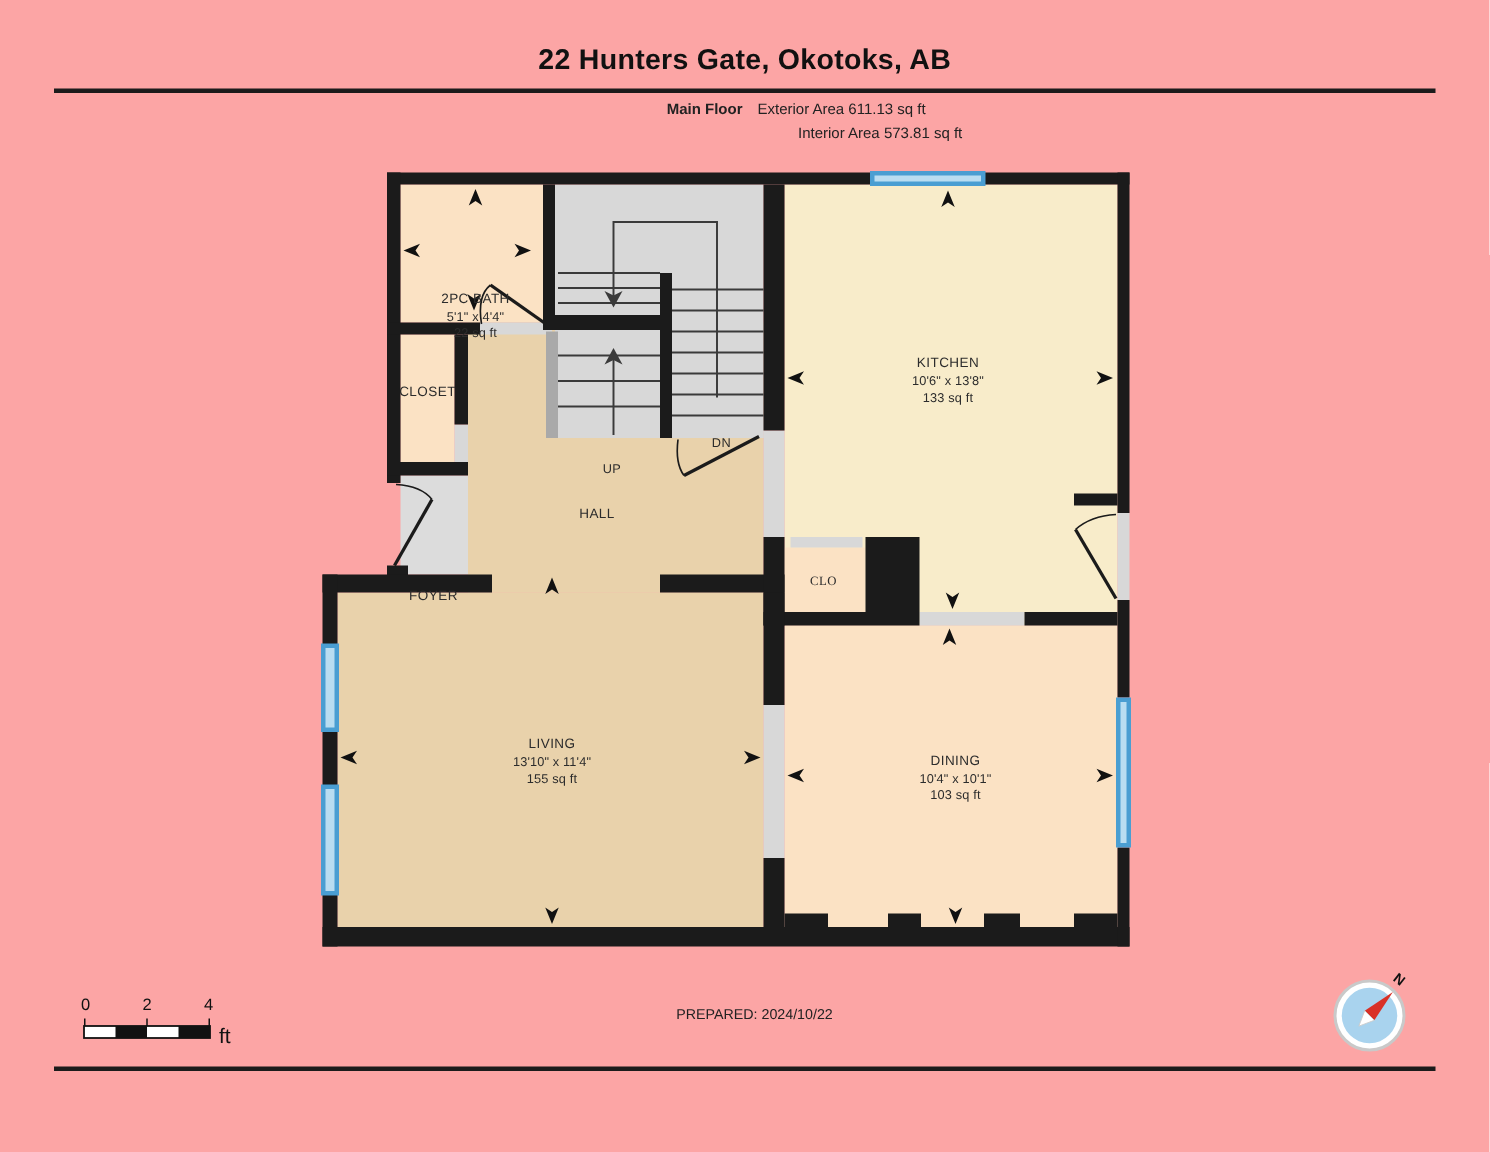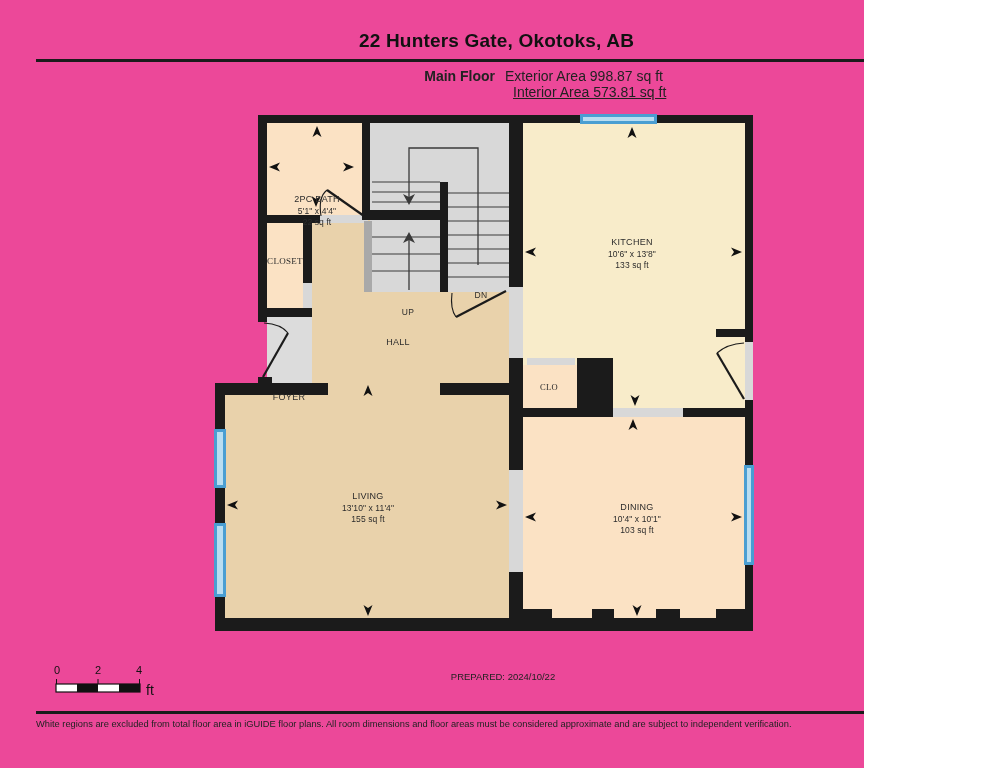--- a/index.html
+++ b/index.html
@@ -1,26 +1,26 @@
 <!DOCTYPE html>
 <html><head>
 <meta charset="utf-8">
 <style>
   html,body { margin:0; padding:0; background:#fff; }
   .page {
-    position:relative; width:864px; height:768px; background:#ec4899;
+    position:relative; width:993px; height:768px; background:#fca5a5;
     font-family:"Liberation Sans", sans-serif; color:#222; overflow:hidden;
   }
   .abs { position:absolute; }
   .title {
     position:absolute; left:0; top:30px; width:993px; text-align:center;
     font-size:19px; font-weight:bold; color:#111; letter-spacing:.2px;
   }
   .rule { position:absolute; left:36px; width:921px; height:3px; background:#1b1b1b; }
-  .subhdr { position:absolute; font-size:14px; color:#222; }
+  .subhdr { position:absolute; font-size:10px; color:#222; }
   .subhdr.bold { font-weight:bold; }
   .lbl {
     position:absolute; transform:translate(-50%,-50%); text-align:center;
     color:#2c2c2c; font-size:9px; line-height:11.5px; letter-spacing:.3px; white-space:nowrap;
   }
   .lbl .dims { font-size:8.5px; letter-spacing:.1px; }
   .small { font-size:8.5px; }
   .scale-num { position:absolute; font-size:11px; color:#111; width:14px; text-align:center; }
   .scale-unit { position:absolute; font-size:14px; color:#111; }
   .prepared { position:absolute; left:403px; top:671px; width:200px; text-align:center; font-size:9.5px; color:#222; }
@@ -28,22 +28,22 @@
   .north-label { position:absolute; left:929px; top:648px; font-size:9.5px; font-weight:bold; color:#111; transform:rotate(38deg); }
 </style>
 </head>
 <body>
 
 <div class="page">
 
   <div class="title">22 Hunters Gate, Okotoks, AB</div>
   <div class="rule" style="top:59px"></div>
   <div class="subhdr bold" style="left:390px; top:68px; width:105px; text-align:right;">Main Floor</div>
-  <div class="subhdr" style="left:505px; top:68px;">Exterior Area 998.87 sq ft</div>
-  <div class="subhdr" style="left:513px; top:84px;text-decoration:underline;">Interior Area 573.81 sq ft</div>
+  <div class="subhdr" style="left:505px; top:68px;">Exterior Area 611.13 sq ft</div>
+  <div class="subhdr" style="left:532px; top:84px;">Interior Area 573.81 sq ft</div>
 
   <svg class="abs" style="left:0;top:0" width="993" height="768" viewBox="0 0 993 768">
 
     <g>
       <rect x="267" y="123" width="95" height="92" fill="#fbe2c4"></rect>
       <rect x="267" y="223" width="36" height="85" fill="#fbe2c4"></rect>
       <rect x="303" y="283" width="9" height="25" fill="#d8d8d8"></rect>
       <rect x="267" y="317" width="45" height="66" fill="#dcdcdc"></rect>
       <rect x="312" y="215" width="197" height="180" fill="#e9d2ab"></rect>
       <rect x="328" y="383" width="112" height="12" fill="#e9d2ab"></rect>
@@ -175,21 +175,21 @@
       <polygon points="928.6,661.4 916.2,680.2 909.8,673.8" fill="#d93026"></polygon>
       <polygon points="905.9,684.1 916.2,680.2 909.8,673.8" fill="#ffffff" stroke="#cccccc" stroke-width="0.6"></polygon>
     </g>
   </svg>
 
   <div class="lbl" style="left:317px; top:171px;margin-top:40px;">
     <div>2PC BATH</div>
     <div class="dims">5'1" x 4'4"</div>
     <div class="dims">22 sq ft</div>
   </div>
-  <div class="lbl" style="left:285px; top:262px;font-family:Liberation Serif, serif;">
+  <div class="lbl" style="left:285px; top:262px;">
     <div>CLOSET</div>
   </div>
   <div class="lbl" style="left:289px; top:351px;margin-top:47px;">
     <div>FOYER</div>
   </div>
   <div class="lbl" style="left:398px; top:343px;">
     <div>HALL</div>
   </div>
   <div class="lbl small" style="left:408px; top:313px;">
     <div>UP</div>
@@ -219,15 +219,14 @@
   <span class="scale-num" style="left:50px; top:664px;">0</span>
   <span class="scale-num" style="left:91px; top:664px;">2</span>
   <span class="scale-num" style="left:132px; top:664px;">4</span>
   <span class="scale-unit" style="left:146px; top:682px;">ft</span>
 
   <div class="prepared">PREPARED: 2024/10/22</div>
 
   <span class="north-label">N</span>
 
   <div class="rule" style="top:711px"></div>
-  <div class="disclaimer">White regions are excluded from total floor area in iGUIDE floor plans. All room dimensions and floor areas must be considered approximate and are subject to independent verification.</div>
 
 </div>
 
 </body></html>

